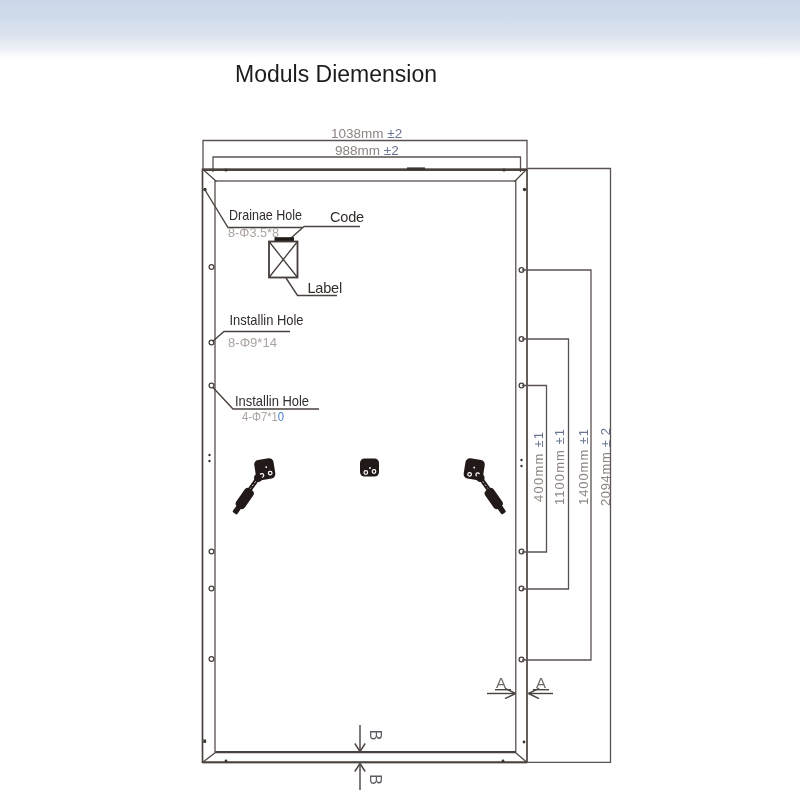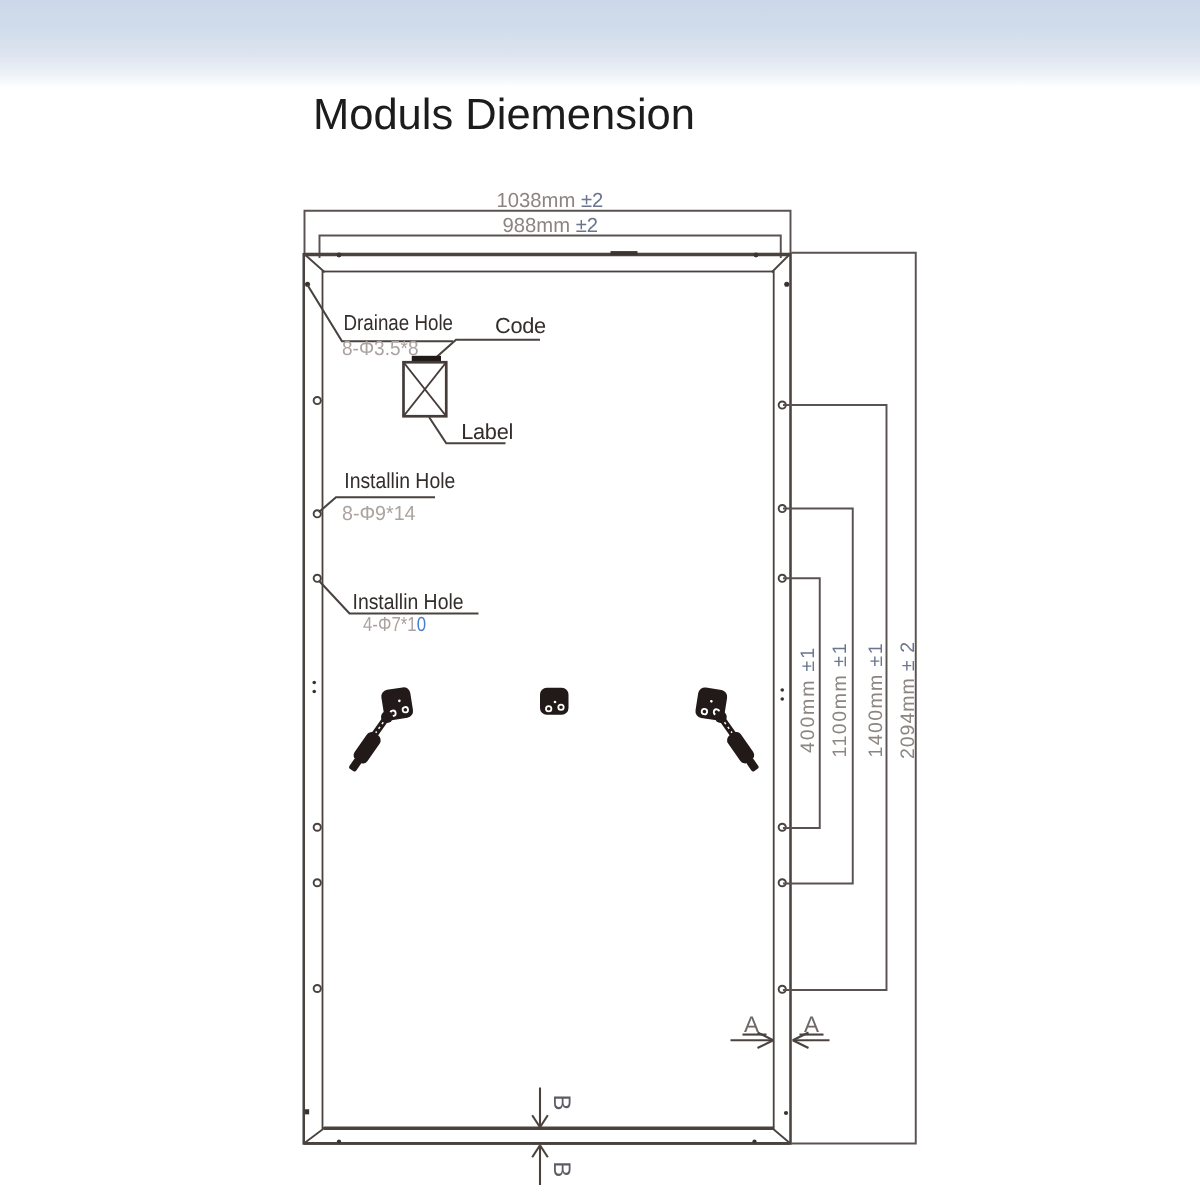--- a/index.html
+++ b/index.html
@@ -1,21 +1,21 @@
 <!DOCTYPE html>
 <html><head>
 <meta charset="utf-8">
 <style>
   html,body{margin:0;padding:0;}
   body{width:800px;height:800px;background:#ffffff;position:relative;overflow:hidden;
        font-family:"Liberation Sans", sans-serif;}
   .grad{position:absolute;left:0;top:0;width:800px;height:80px;
         background:linear-gradient(to bottom,#ccd8e9 0%,#d0dbea 22%,#dde4ef 45%,#eef2f7 62%,#ffffff 73%,#ffffff 100%);}
   .title{position:absolute;left:0;top:61px;width:672px;text-align:center;
-         font-size:29px;color:#1c1c1c;letter-spacing:0px;}
+         font-size:23px;color:#1c1c1c;letter-spacing:0px;}
   svg{position:absolute;left:0;top:0;filter:blur(0.4px);}
   text{font-family:"Liberation Sans", sans-serif;}
 </style>
 </head>
 <body>
 
 <div class="grad"></div>
 
 <div class="title">Moduls Diemension</div>
 <svg width="800" height="800" viewBox="0 0 800 800">

